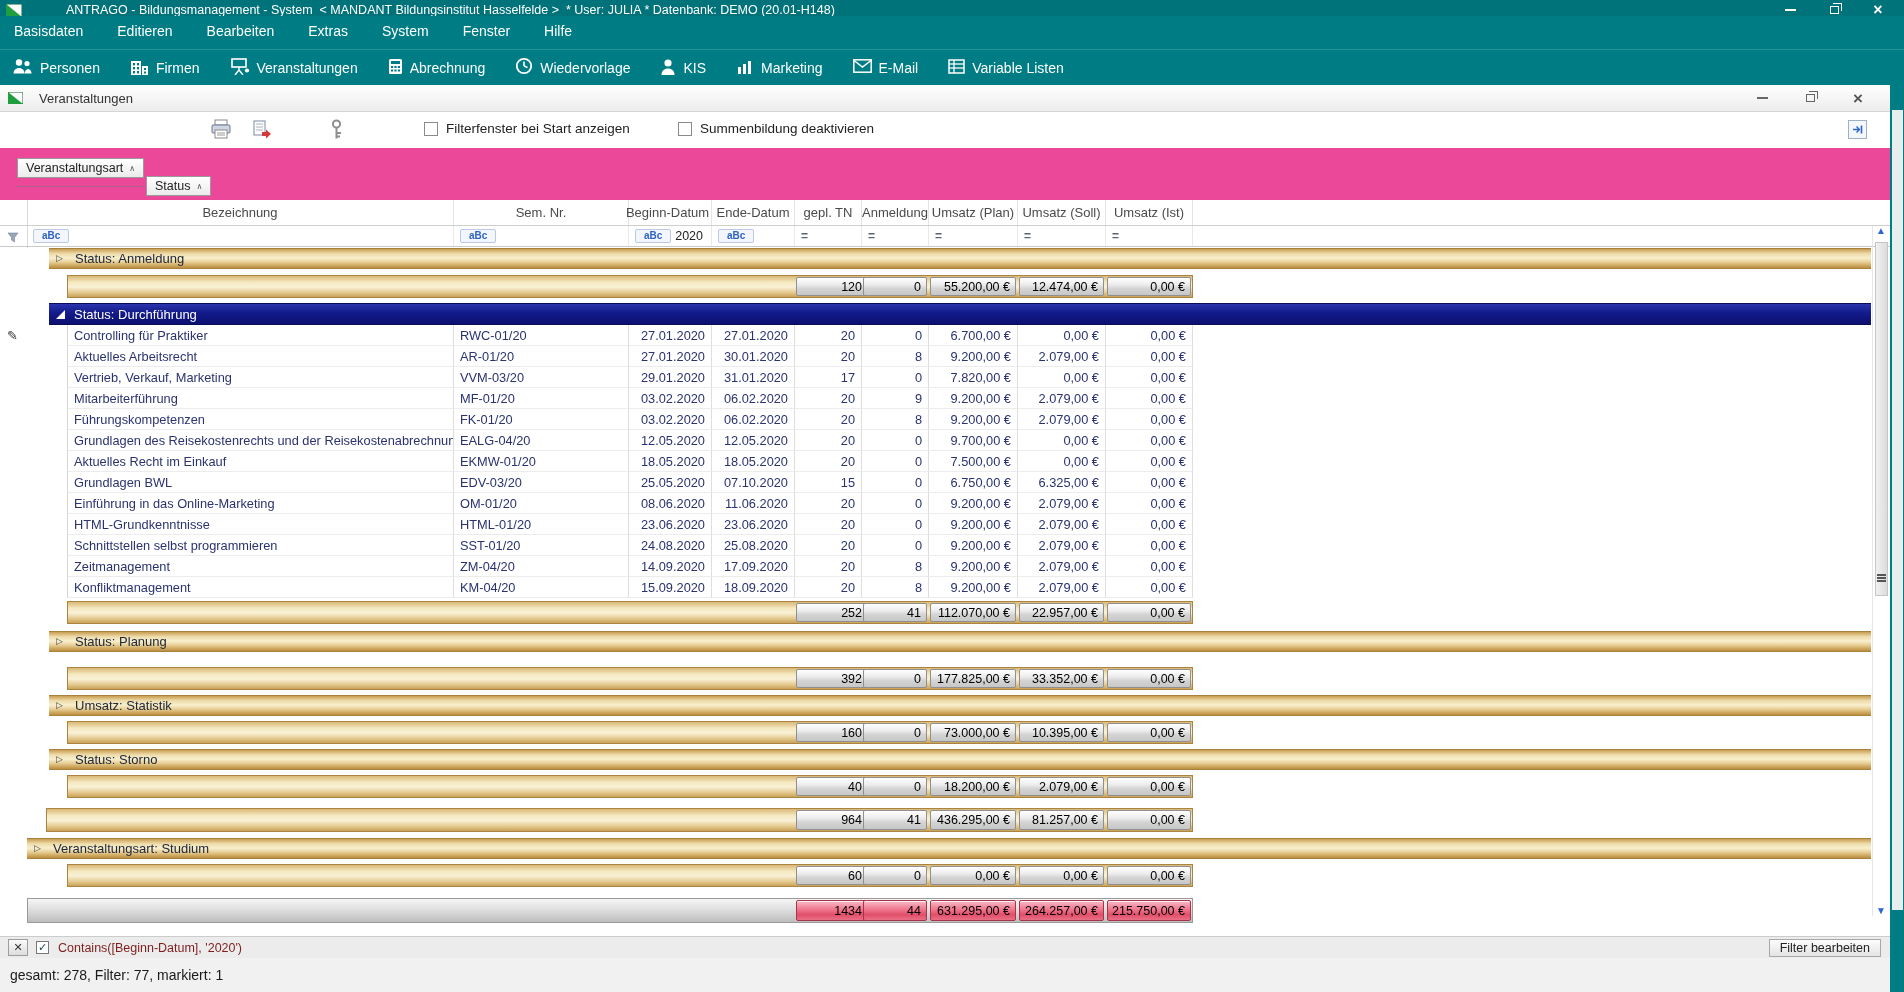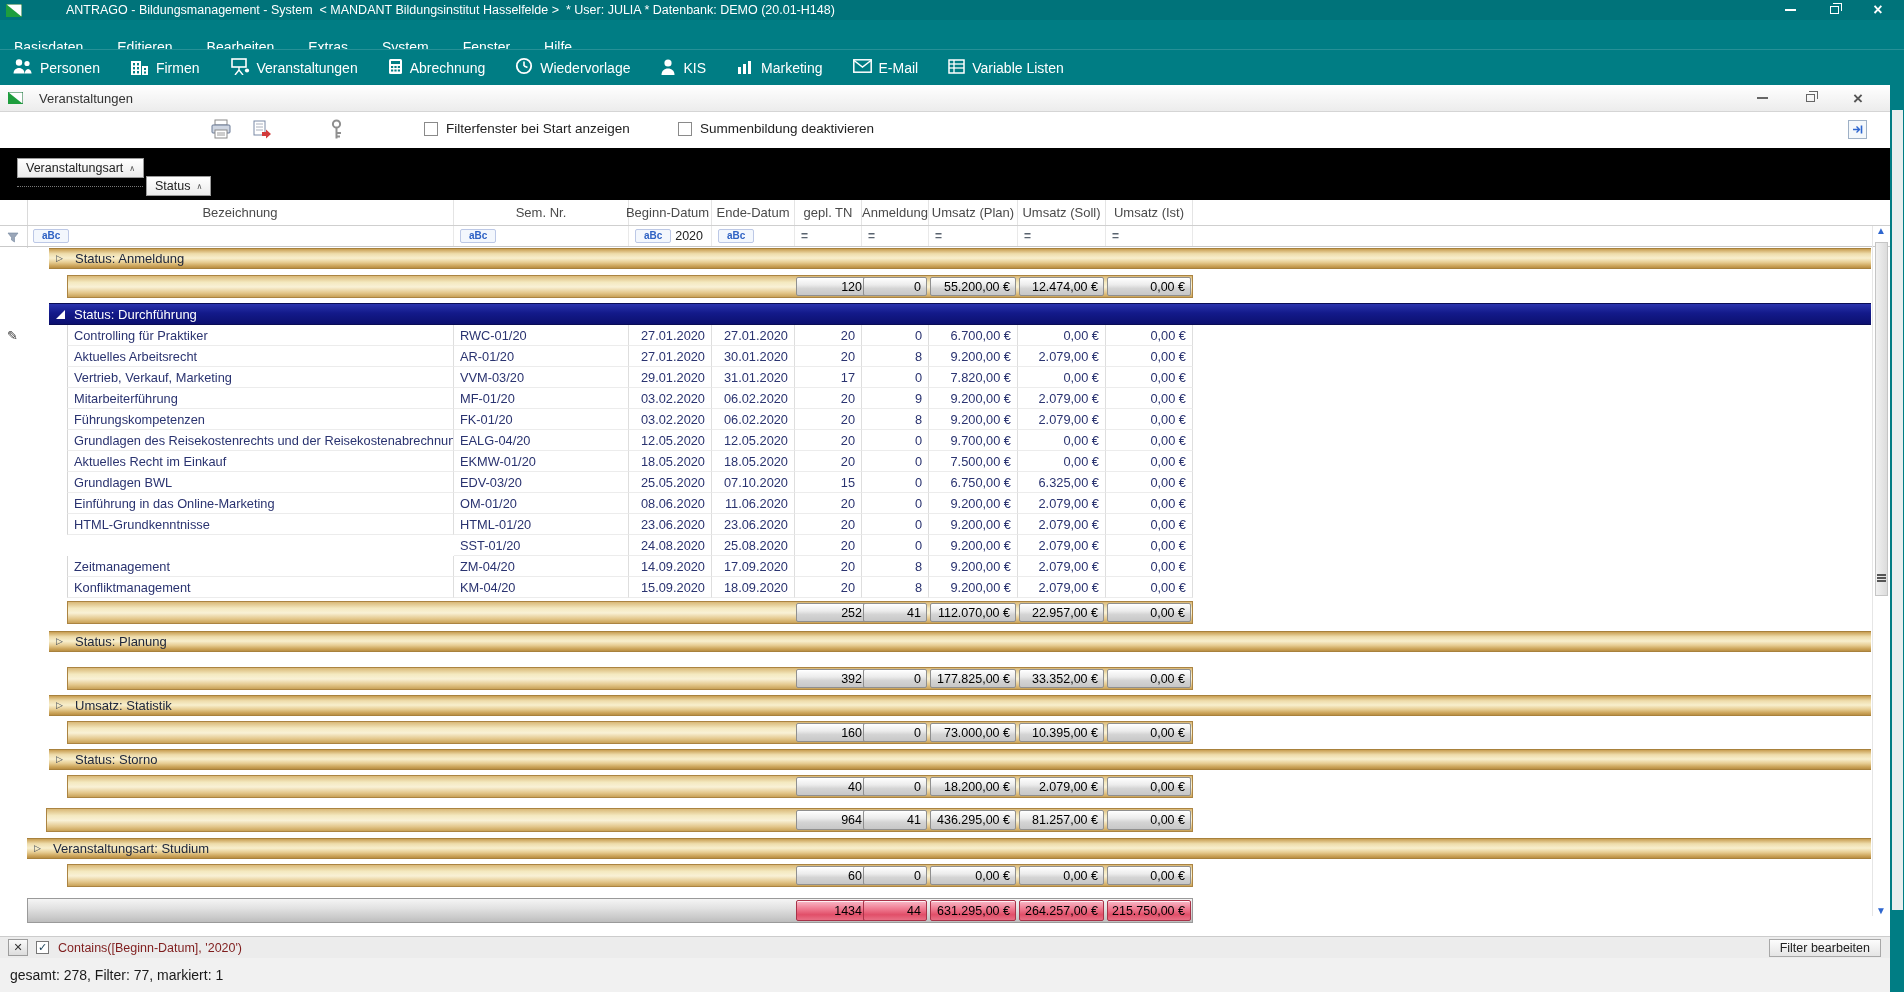--- a/index.html
+++ b/index.html
@@ -11,21 +11,21 @@
   .logo { display:inline-flex; margin-right:8px; }
   .os-title { color:#fff; font-size:12.5px; white-space:pre;margin-left:36px; }
   .os-controls { margin-left:auto; display:flex; gap:24px; padding-right:10px; align-items:center; }
   .osc { width:20px; height:16px; display:flex; align-items:center; justify-content:center; cursor:pointer; }
   .gl-min { width:11px; height:2px; background:#fff; }
   .gl-restore { position:relative; width:9px; height:8px; border:1px solid #fff; }
   .gl-restore::before { content:""; position:absolute; left:2px; top:-4px; width:8px; height:7px; border:1px solid #fff; border-bottom:none; border-left:none; }
   .gl-x { color:#fff; font-size:16px; font-weight:bold; line-height:1; }
 
   
-  .menubar { position:absolute; top:32px; left:0; width:1904px; height:29px; background:#007d84; display:flex; align-items:center; gap:34px; padding:0 14px; }
+  .menubar { position:absolute; top:16px; left:0; width:1904px; height:29px; background:#007d84; display:flex; align-items:center; gap:34px; padding:0 14px; }
   .menu-item { color:#fff; font-size:14px; cursor:pointer; }
 
   
   .toolbar { position:absolute; top:49px; left:0; width:1904px; height:36px; background:#007d84; display:flex; align-items:center; gap:30px; padding:0 12px; border-top:1px solid rgba(255,255,255,.15); }
   .tbi { display:flex; align-items:center; gap:7px; color:#fff; font-size:14px; cursor:pointer; white-space:nowrap; }
 
   
   .win { position:absolute; top:85px; left:0; width:1890px; height:907px; background:#fff; }
   .mdi-strip { position:absolute; top:85px; left:1890px; width:14px; height:907px; background:#007d84; }
   .mdi-scroll { position:absolute; top:25px; left:2px; width:11px; height:800px; background:#e7eeee; }
@@ -45,21 +45,21 @@
   .i-print { left:210px; }
   .i-export { left:252px; }
   .i-key { left:331px; }
   .opt { position:absolute; top:9px; display:flex; align-items:center; gap:8px; font-size:13.5px; color:#222; cursor:pointer; }
   .opt1 { left:424px; }
   .opt2 { left:678px; }
   .cbx { width:14px; height:14px; border:1px solid #8a8a8a; background:#fff; display:inline-block; }
   .panel-toggle { position:absolute; top:8px; left:1848px; width:19px; height:19px; border:1px solid #9eb0c6; background:#f4f8fb; display:flex; align-items:center; justify-content:center; cursor:pointer; }
 
   
-  .group-panel { position:absolute; top:63px; left:0; width:100%; height:52px; background:#000000; }
+  .group-panel { position:absolute; top:63px; left:0; width:100%; height:52px; background:#ec4899; }
   .chip { position:absolute; height:20px; border:1px solid #9a9a9a; background:linear-gradient(#ffffff,#ebebeb); font-size:12.5px; color:#222; display:flex; align-items:center; gap:6px; padding:0 8px; cursor:pointer; white-space:nowrap; }
   .chip-va { left:17px; top:10px; }
   .chip-status { left:146px; top:28px;justify-content:space-between; }
   .chip .caret { font-size:8px; color:#555; }
   .chip-line { position:absolute; left:17px; top:38px; width:126px; border-top:1px dotted #777; }
 
   
   .grid { position:absolute; top:115px; left:0; width:100%; height:734px; background:#fff; }
   .gutter-line { position:absolute; left:27px; top:0; bottom:28px; border-left:1px solid #dadada; }
 
@@ -523,20 +523,21 @@
             <span class="cell cbd num">23.06.2020</span>
             <span class="cell ced num">23.06.2020</span>
             <span class="cell ctn num">20</span>
             <span class="cell can num">0</span>
             <span class="cell cpl num">9.200,00 €</span>
             <span class="cell cso num">2.079,00 €</span>
             <span class="cell cis num">0,00 €</span>
           </div>
 
           <div class="row-line d-row">
+            <span class="cell cb">Schnittstellen selbst programmieren</span>
             <span class="cell cs">SST-01/20</span>
             <span class="cell cbd num">24.08.2020</span>
             <span class="cell ced num">25.08.2020</span>
             <span class="cell ctn num">20</span>
             <span class="cell can num">0</span>
             <span class="cell cpl num">9.200,00 €</span>
             <span class="cell cso num">2.079,00 €</span>
             <span class="cell cis num">0,00 €</span>
           </div>
 

